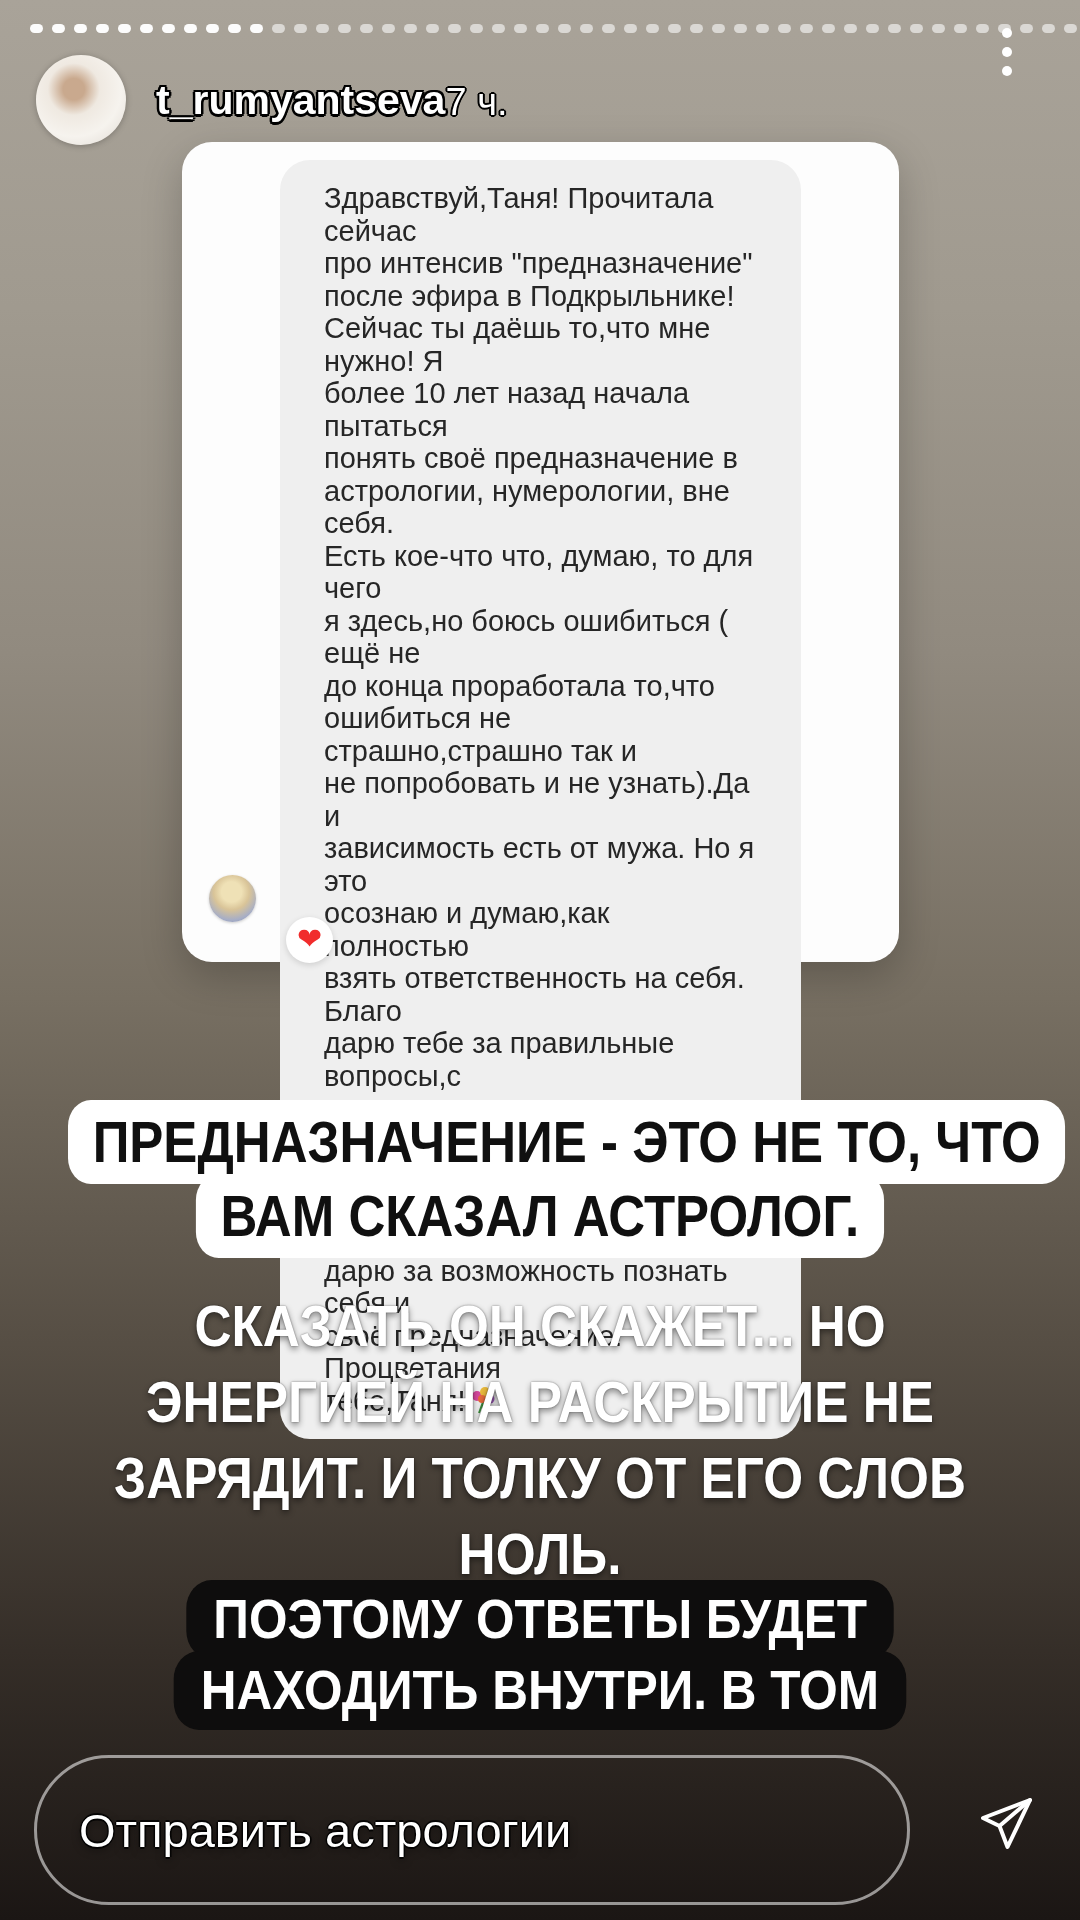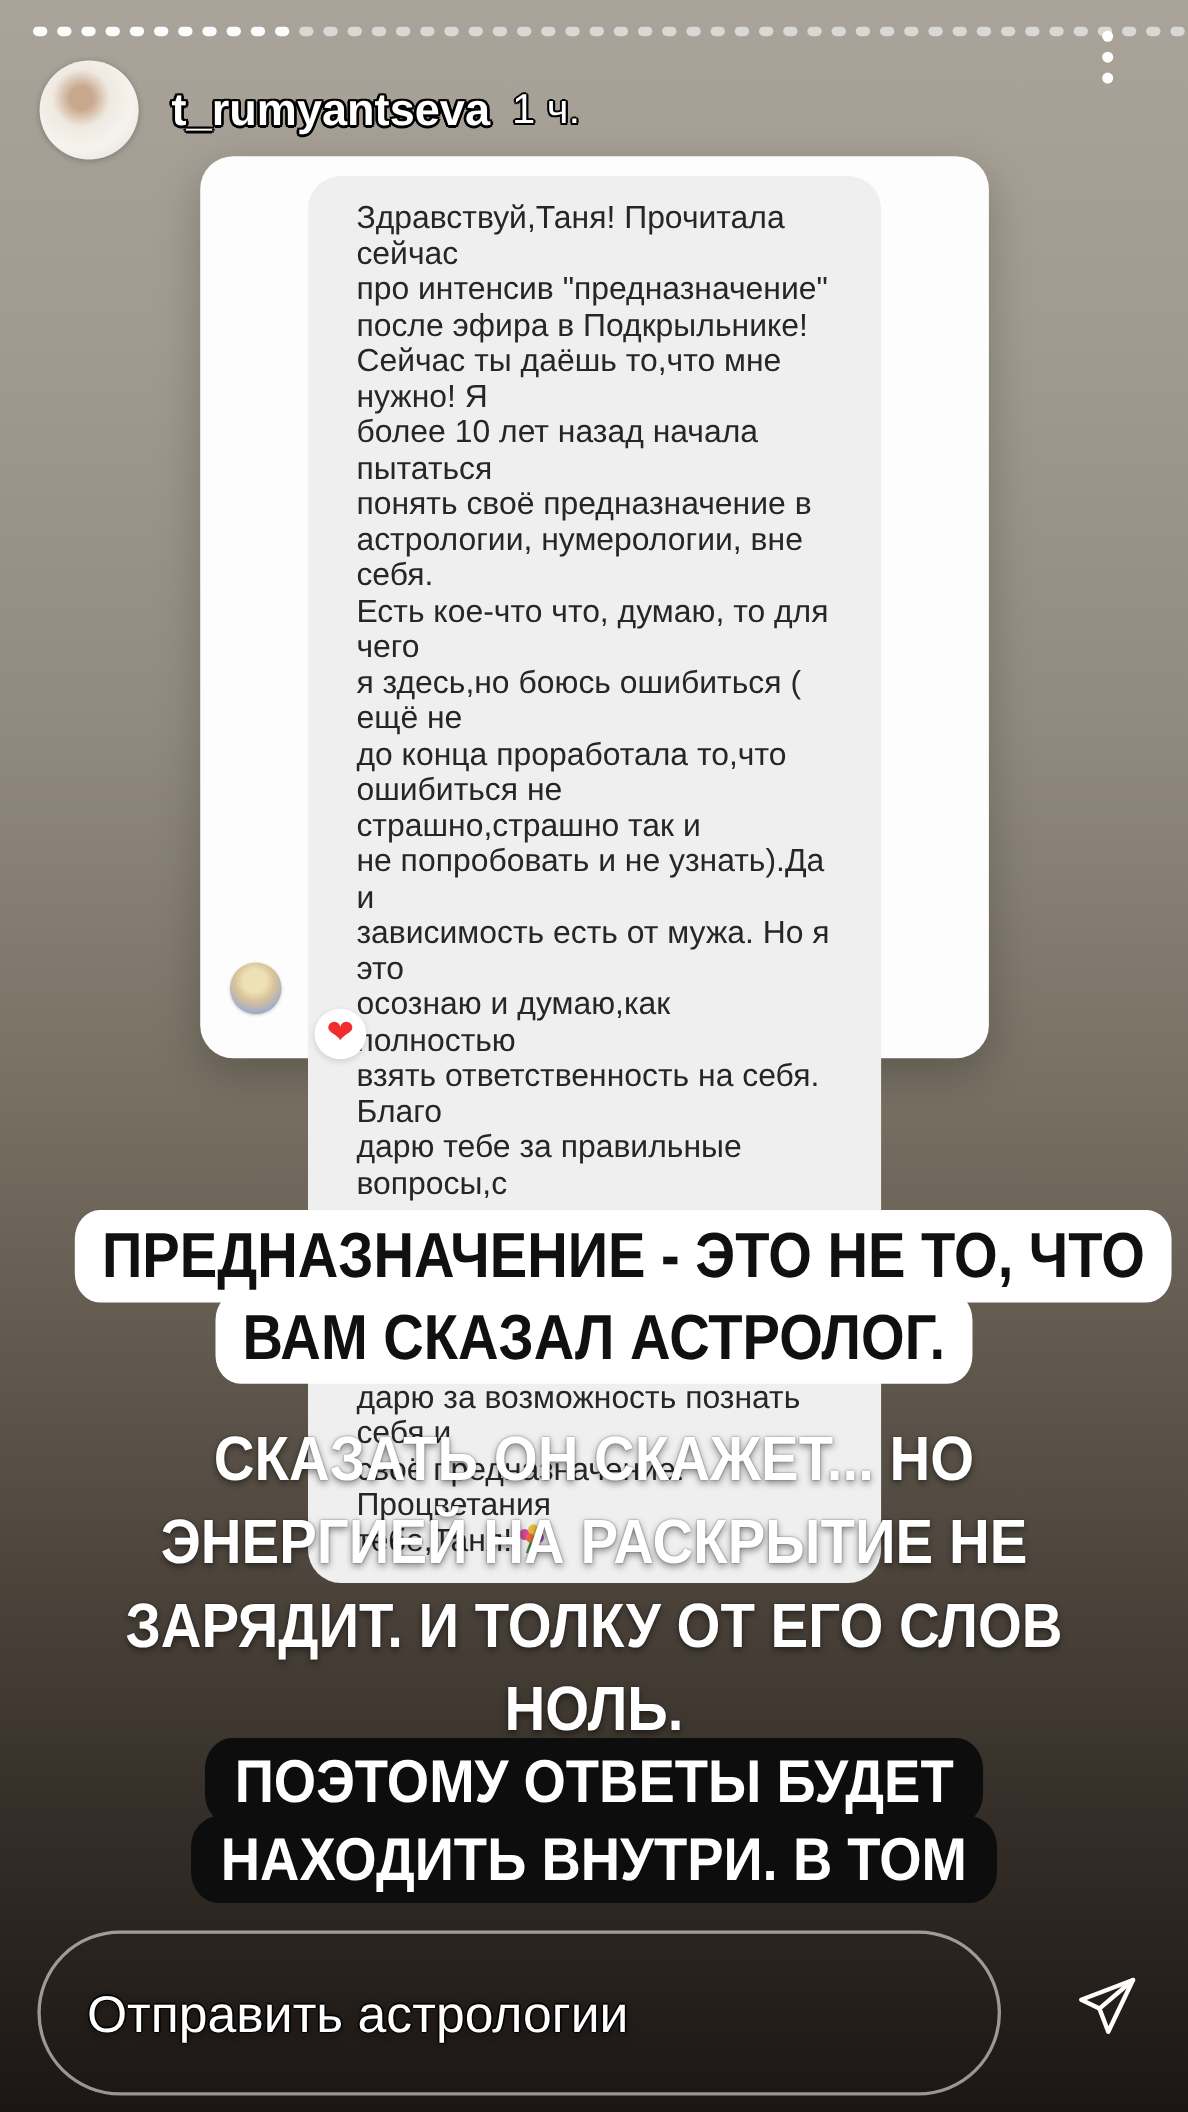--- a/index.html
+++ b/index.html
@@ -10,21 +10,21 @@
   }
   
   .progress{position:absolute;top:24px;left:30px;right:0;height:10px;display:flex;gap:9px;overflow:hidden;}
   .dash{flex:none;width:13px;height:9px;border-radius:5px;background:#fff;opacity:.58;}
   .dash.viewed{opacity:.97;}
   
   .header{position:absolute;top:52px;left:36px;right:30px;height:96px;display:flex;align-items:center;}
   .avatar{width:90px;height:90px;border-radius:50%;flex:none;
     background:radial-gradient(circle at 42% 38%,#c9a98e 0 14%,#efe9e1 34%,#f6f3ee 62%,#ded8d1 100%);
     box-shadow:0 1px 6px rgba(0,0,0,.25);}
-  .uname-row{display:flex;align-items:center;margin-left:30px;gap:20px;}
+  .uname-row{display:flex;align-items:flex-end;margin-left:30px;}
   .username{font-size:41px;font-weight:700;color:#fff;
     text-shadow:2.5px 0 0 #000,-2.5px 0 0 #000,0 2.5px 0 #000,0 -2.5px 0 #000,1.8px 1.8px 0 #000,-1.8px 1.8px 0 #000,1.8px -1.8px 0 #000,-1.8px -1.8px 0 #000;}
   .time{font-size:38px;font-weight:400;color:#fff;
     text-shadow:2px 0 0 #000,-2px 0 0 #000,0 2px 0 #000,0 -2px 0 #000,1.4px 1.4px 0 #000,-1.4px 1.4px 0 #000,1.4px -1.4px 0 #000,-1.4px -1.4px 0 #000;}
   .menu{position:absolute;right:62px;top:22px;display:flex;flex-direction:column;gap:9px;padding:6px;cursor:pointer;}
   .menu .dot{width:10px;height:10px;border-radius:50%;background:#fff;}
   
   .dm-card{position:absolute;left:182px;top:142px;width:717px;height:820px;background:#fdfdfd;border-radius:30px;
     box-shadow:0 14px 40px rgba(0,0,0,.22);}
   .bubble{position:absolute;left:98px;top:18px;width:521px;box-sizing:border-box;background:#efefef;border-radius:30px;
@@ -109,21 +109,21 @@
       <span class="dash"></span>
       <span class="dash"></span>
       <span class="dash"></span>
       <span class="dash"></span>
     </div>
 
   <div class="header">
     <div class="avatar"></div>
     <div class="uname-row">
       <span class="username">t_rumyantseva</span>
-      <span class="time">1 ч.</span>
+      <span class="time">7 ч.</span>
     </div>
   </div>
   <div class="menu">
     <span class="dot"></span>
     <span class="dot"></span>
     <span class="dot"></span>
   </div>
 
   <div class="dm-card">
     <div class="bubble"><span>Здравствуй,Таня! Прочитала сейчас

